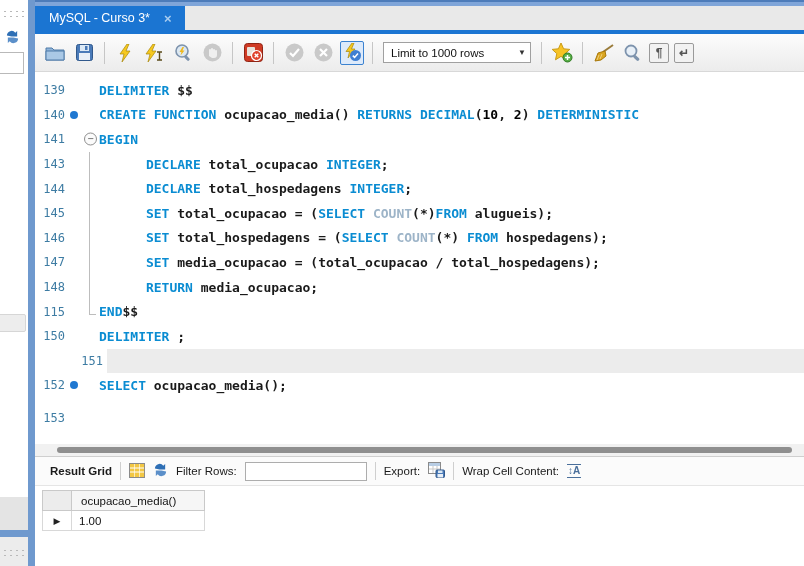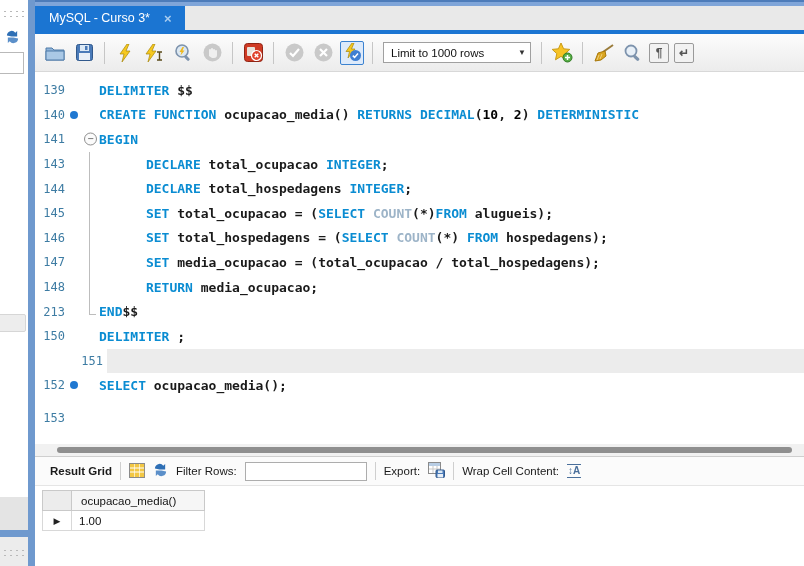--- a/index.html
+++ b/index.html
@@ -291,21 +291,21 @@
           <span class="lfold fold-mid"></span>
           <span class="lcode"><span class="c-tx">      </span><span class="c-kw">SET</span><span class="c-tx"> media_ocupacao = (total_ocupacao / total_hospedagens);</span></span>
         </div>
         <div class="eline">
           <span class="lnum">148</span>
           <span class="lmark"></span>
           <span class="lfold fold-mid"></span>
           <span class="lcode"><span class="c-tx">      </span><span class="c-kw">RETURN</span><span class="c-tx"> media_ocupacao;</span></span>
         </div>
         <div class="eline">
-          <span class="lnum">213</span>
+          <span class="lnum">115</span>
           <span class="lmark"></span>
           <span class="lfold fold-end"></span>
           <span class="lcode"><span class="c-kw">END</span><span class="c-tx">$$</span></span>
         </div>
         <div class="eline">
           <span class="lnum">150</span>
           <span class="lmark"></span>
           <span class="lfold"></span>
           <span class="lcode"><span class="c-kw">DELIMITER</span><span class="c-tx"> ;</span></span>
         </div>

